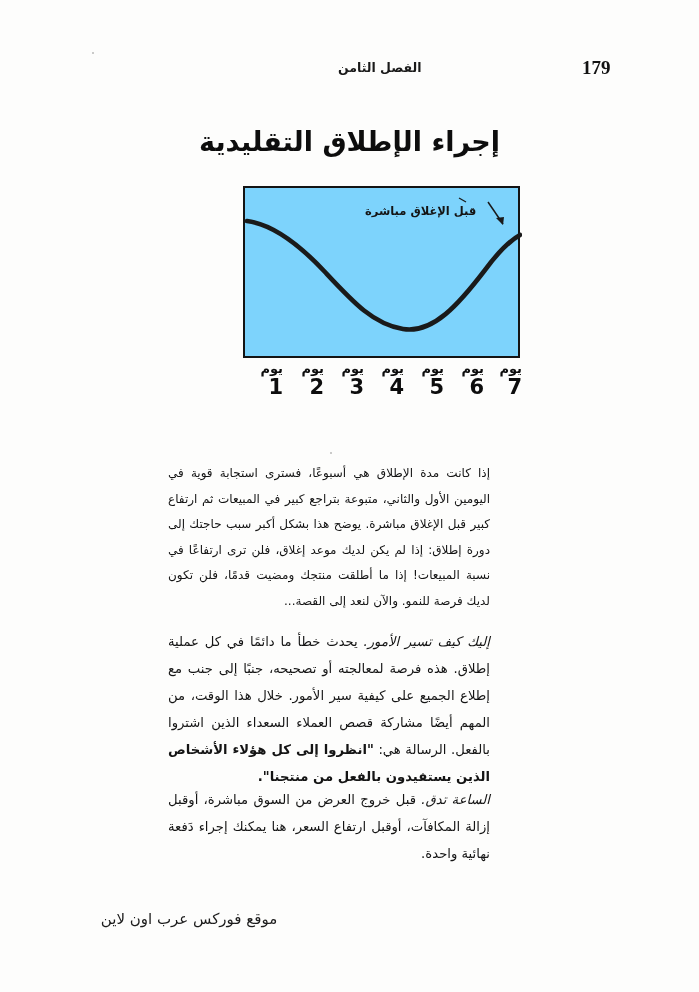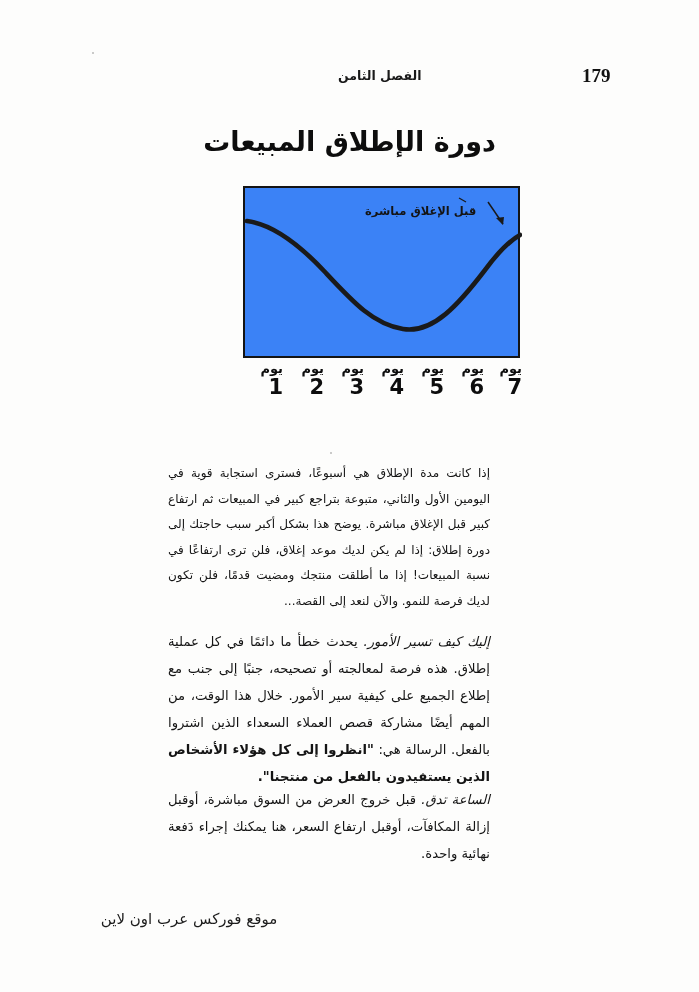--- a/index.html
+++ b/index.html
@@ -18,21 +18,21 @@
 
   .page {
     position: absolute;
     inset: 0;
     background: #fdfdfc;
   }
 
   
   .header {
     position: absolute;
-    top: 68px;
+    top: 60px;
     left: 0;
     right: 0;
     height: 24px;
   }
   .header-chapter {
     position: absolute;
     left: 338px;
     top: 0;
     font-size: 12.5px;
     font-weight: bold;
@@ -82,21 +82,21 @@
     height: 240px;
   }
   .plot-frame {
     position: absolute;
     left: 3px;
     top: 3px;
     width: 277px;
     height: 172px;
     border: 2.6px solid #141414;
     box-sizing: border-box;
-    background: #3b82f6;
+    background: #7dd3fc;
   }
   .plot-svg {
     position: absolute;
     left: 0;
     top: 0;
   }
   .annotation {
     position: absolute;
     left: 120px;
     top: 16px;
@@ -202,21 +202,21 @@
 
 <div class="page">
 
   <div class="header">
     <div class="header-chapter">الفصل الثامن</div>
     <div class="header-pageno">179</div>
   </div>
   <div class="speck" style="left:92px; top:52px;"></div>
   <div class="speck" style="left:330px; top:452px;"></div>
 
-  <div class="title">دورة الإطلاق المبيعات</div>
+  <div class="title">إجراء الإطلاق التقليدية</div>
 
   <div class="figure">
 
     <div class="plot-frame">
       <svg class="plot-svg" width="277" height="172" viewBox="0 0 277 172">
 
         <path d="M 2 33 C 26 36, 52 54, 80 84 C 108 114, 128 136, 158 141 C 188 146, 214 116, 240 82 C 254 63, 266 52, 275 47" fill="none" stroke="#1a1a1a" stroke-width="4.6" stroke-linecap="round"></path>
 
         <path d="M 243 14 L 258 36" fill="none" stroke="#1a1a1a" stroke-width="1.5"></path>
         <path d="M 258 37 L 251 30 L 259 29 Z" fill="#1a1a1a"></path>

